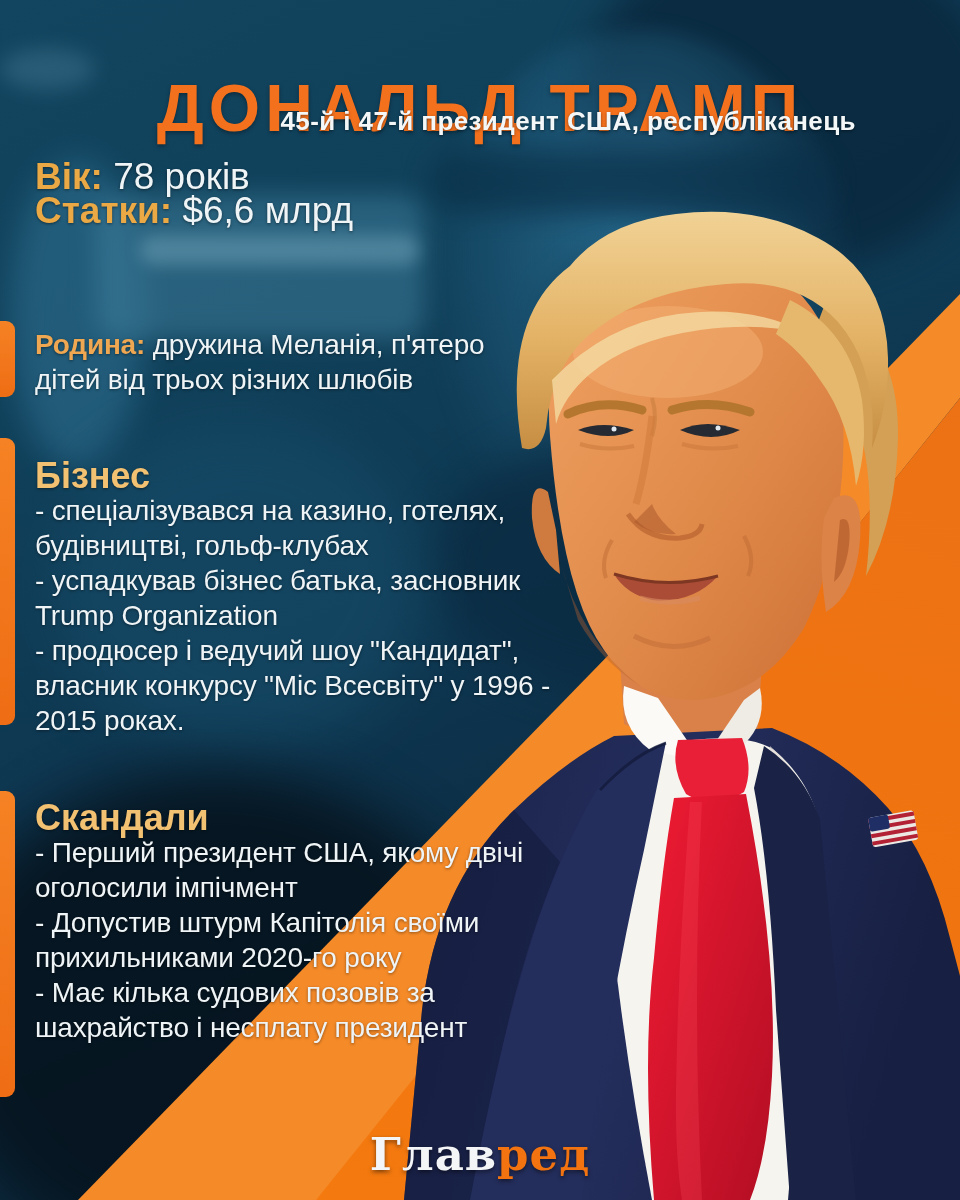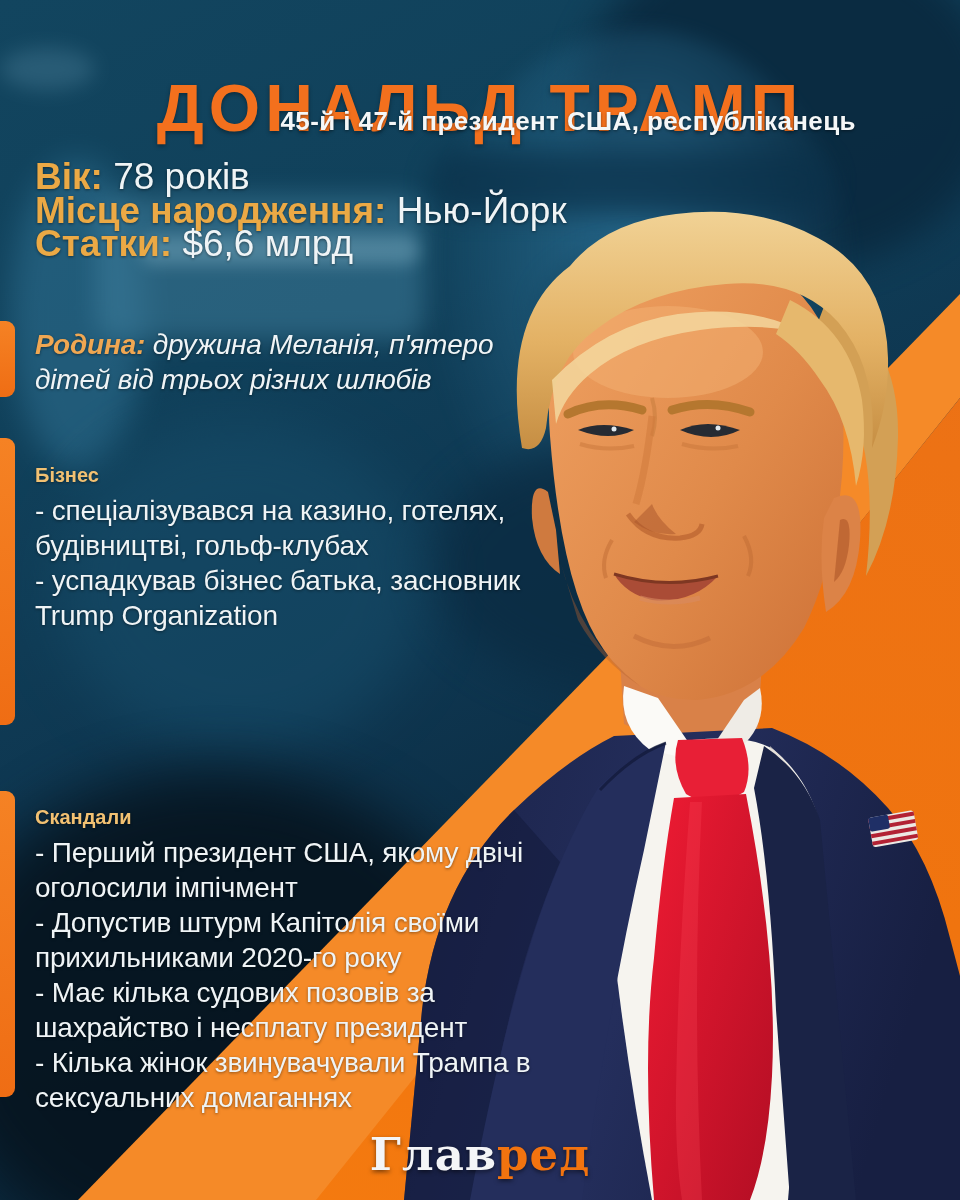--- a/index.html
+++ b/index.html
@@ -46,24 +46,24 @@
   .title{left:0;top:26px;width:960px;text-align:center;
     font-size:66px;font-weight:700;letter-spacing:5px;color:#f3701d;
     text-shadow:0 2px 4px rgba(0,0,0,.35);white-space:nowrap;}
   .subtitle{left:0;top:106px;width:856px;text-align:right;
     font-size:26px;font-weight:700;letter-spacing:.4px;color:#f4f7f8;}
   .facts{left:35px;top:160px;width:480px;font-size:37px;line-height:33.5px;font-weight:400;}
   .facts .row{white-space:nowrap;}
   .lbl{color:#eba945;font-weight:700;}
   .sec{font-size:28px;line-height:35px;font-weight:400;letter-spacing:-.2px;}
   .sec p{margin:0;}
-  .sec-family{left:35px;top:327px;width:498px;font-style:italic;}
+  .sec-family{left:35px;top:327px;width:498px;}
   .sec-business{left:35px;top:458px;width:522px;}
   .sec-scandals{left:35px;top:800px;width:516px;}
-  .sec h2{margin:0;font-size:20px;line-height:35px;color:#f2c172;font-weight:700;letter-spacing:0;}
+  .sec h2{margin:0;font-size:36px;line-height:35px;color:#f2c172;font-weight:700;letter-spacing:0;}
   .sec .lbl-inline{color:#f0a752;font-weight:700;}
 
   .logo{left:0;top:1128px;width:960px;text-align:center;
     font-family:"DejaVu Serif","Liberation Serif",serif;font-weight:700;font-size:45px;
     color:#f4f5f7;text-shadow:0 2px 4px rgba(0,0,0,.5);letter-spacing:1px;}
   .logo .accent{color:#f2730f;}
 </style>
 </head>
 <body>
 
@@ -181,44 +181,40 @@
 
   <h1 class="txt title">ДОНАЛЬД ТРАМП</h1>
   <div class="txt subtitle">45-й і 47-й президент США, республіканець</div>
 
   <div class="txt facts">
     <div class="row">
       <span class="lbl">Вік:</span>
       <span>78 років</span>
     </div>
     <div class="row">
-      <span class="lbl">Місце народження:</span>
-      <span>Нью-Йорк</span>
-    </div>
-    <div class="row">
       <span class="lbl">Статки:</span>
       <span>$6,6 млрд</span>
     </div>
   </div>
 
   <div class="txt sec sec-family">
     <p><span class="lbl-inline">Родина:</span> <span>дружина Меланія, п'ятеро дітей від трьох різних шлюбів</span></p>
   </div>
 
   <div class="txt sec sec-business">
     <h2>Бізнес</h2>
     <p>- спеціалізувався на казино, готелях, будівництві, гольф-клубах</p>
     <p>- успадкував бізнес батька, засновник Trump Organization</p>
+    <p>- продюсер і ведучий шоу "Кандидат", власник конкурсу "Міс Всесвіту" у 1996 - 2015 роках.</p>
   </div>
 
   <div class="txt sec sec-scandals">
     <h2>Скандали</h2>
     <p>- Перший президент США, якому двічі оголосили імпічмент</p>
     <p>- Допустив штурм Капітолія своїми прихильниками 2020-го року</p>
     <p>- Має кілька судових позовів за шахрайство і несплату президент</p>
-    <p>- Кілька жінок звинувачували Трампа в сексуальних домаганнях</p>
   </div>
 
   <div class="txt logo">
     <span>Глав</span><span class="accent">ред</span>
   </div>
 
 </div>
 
 </body></html>

